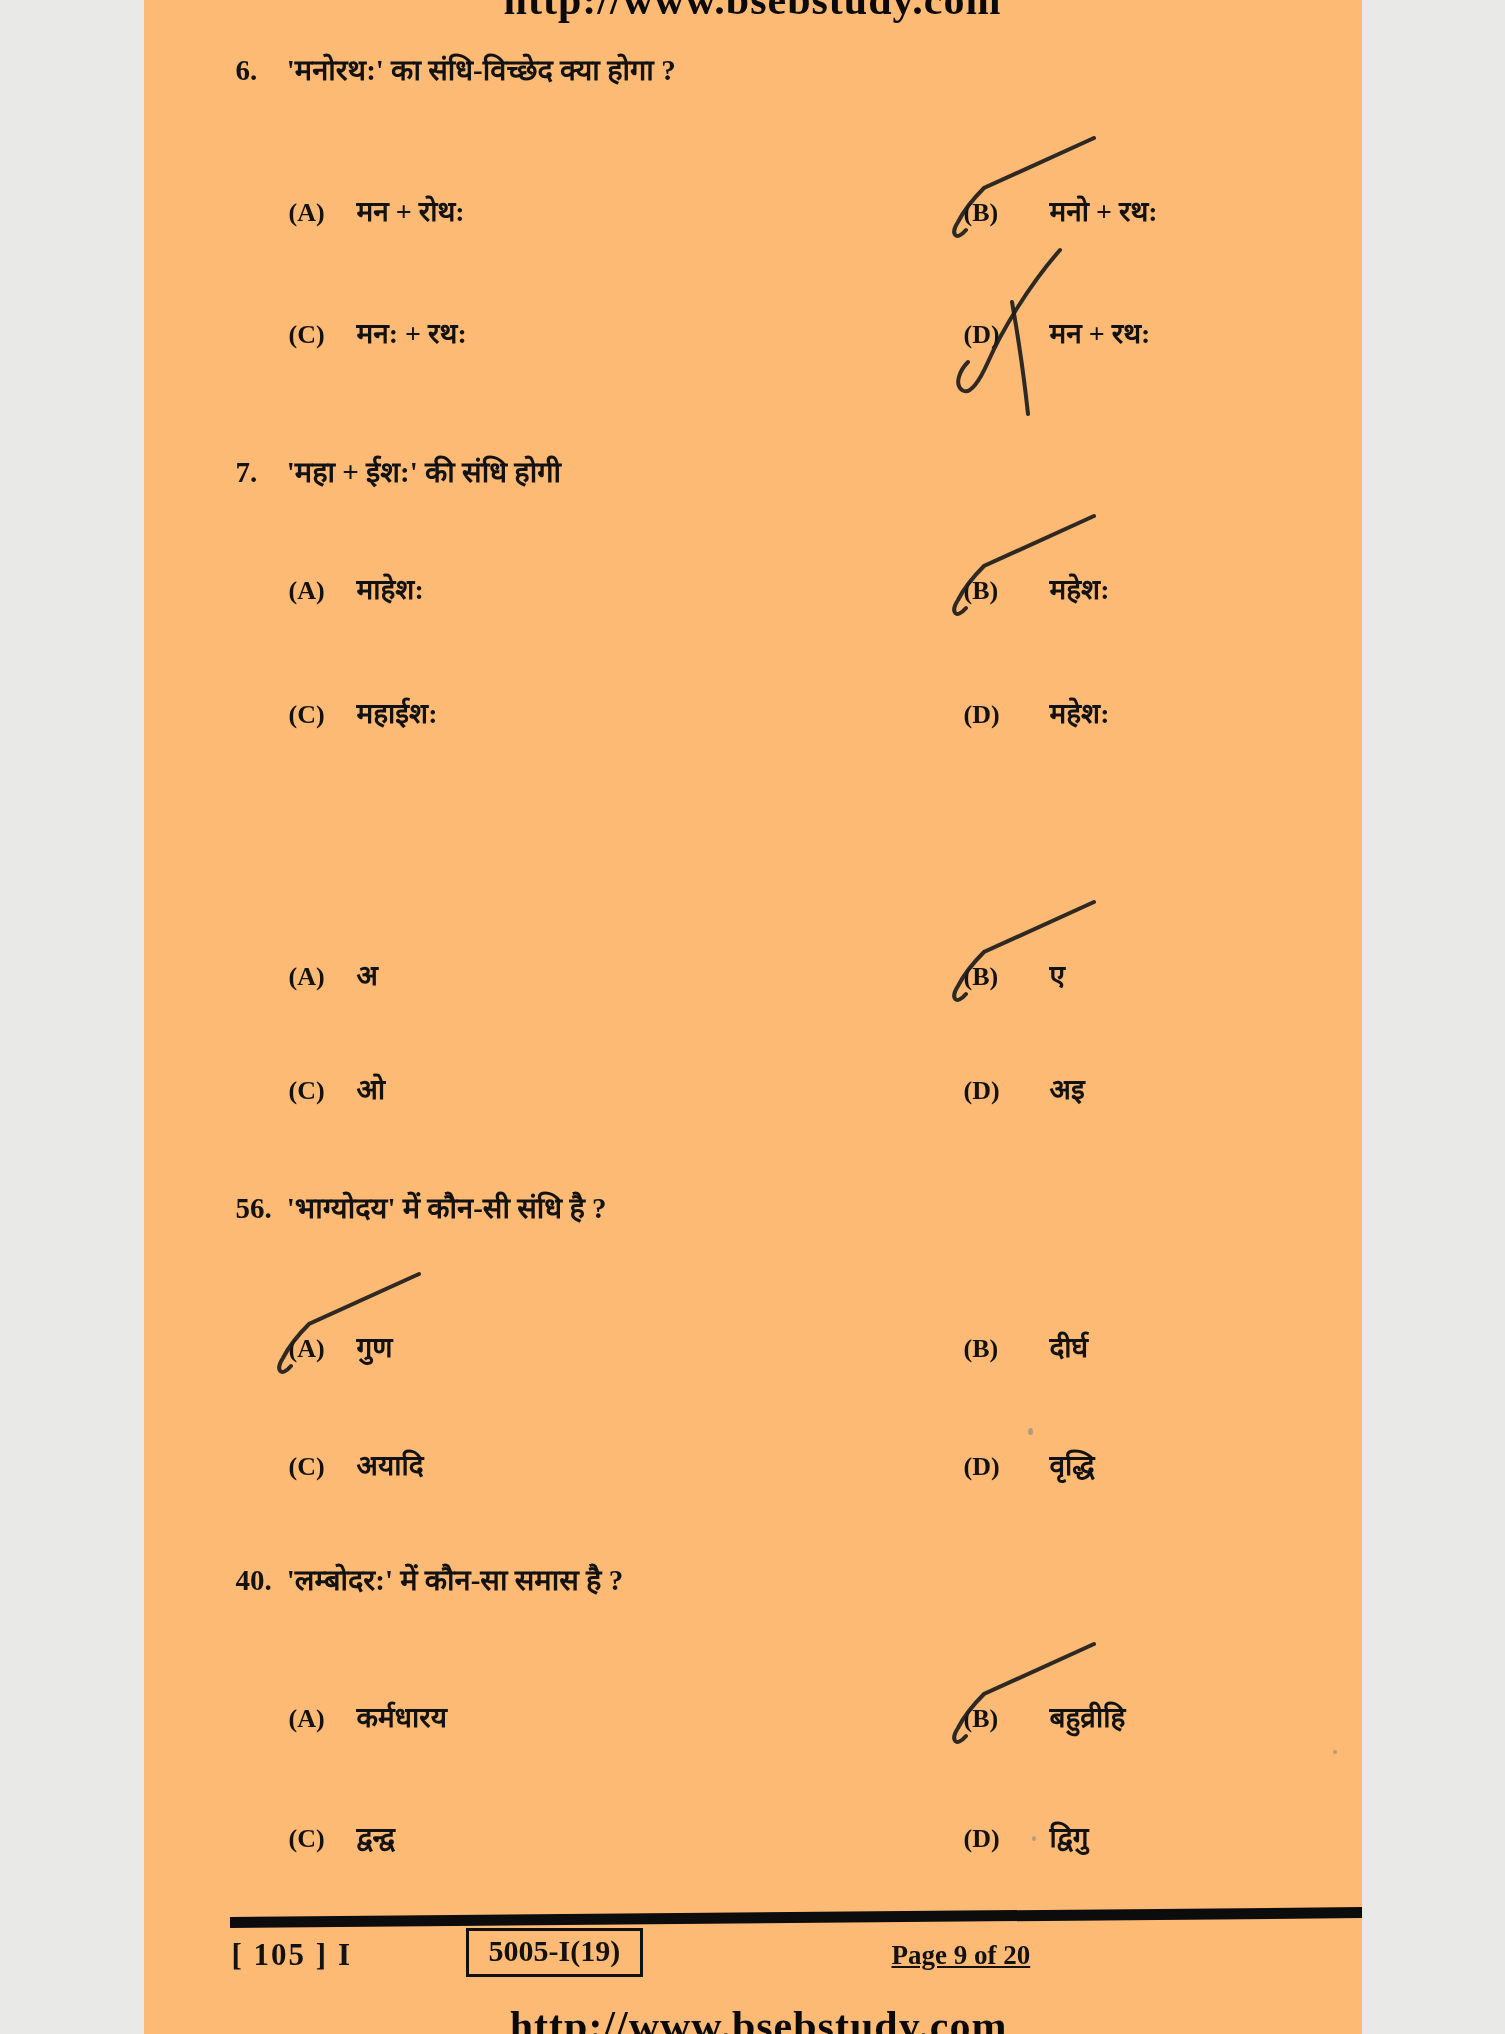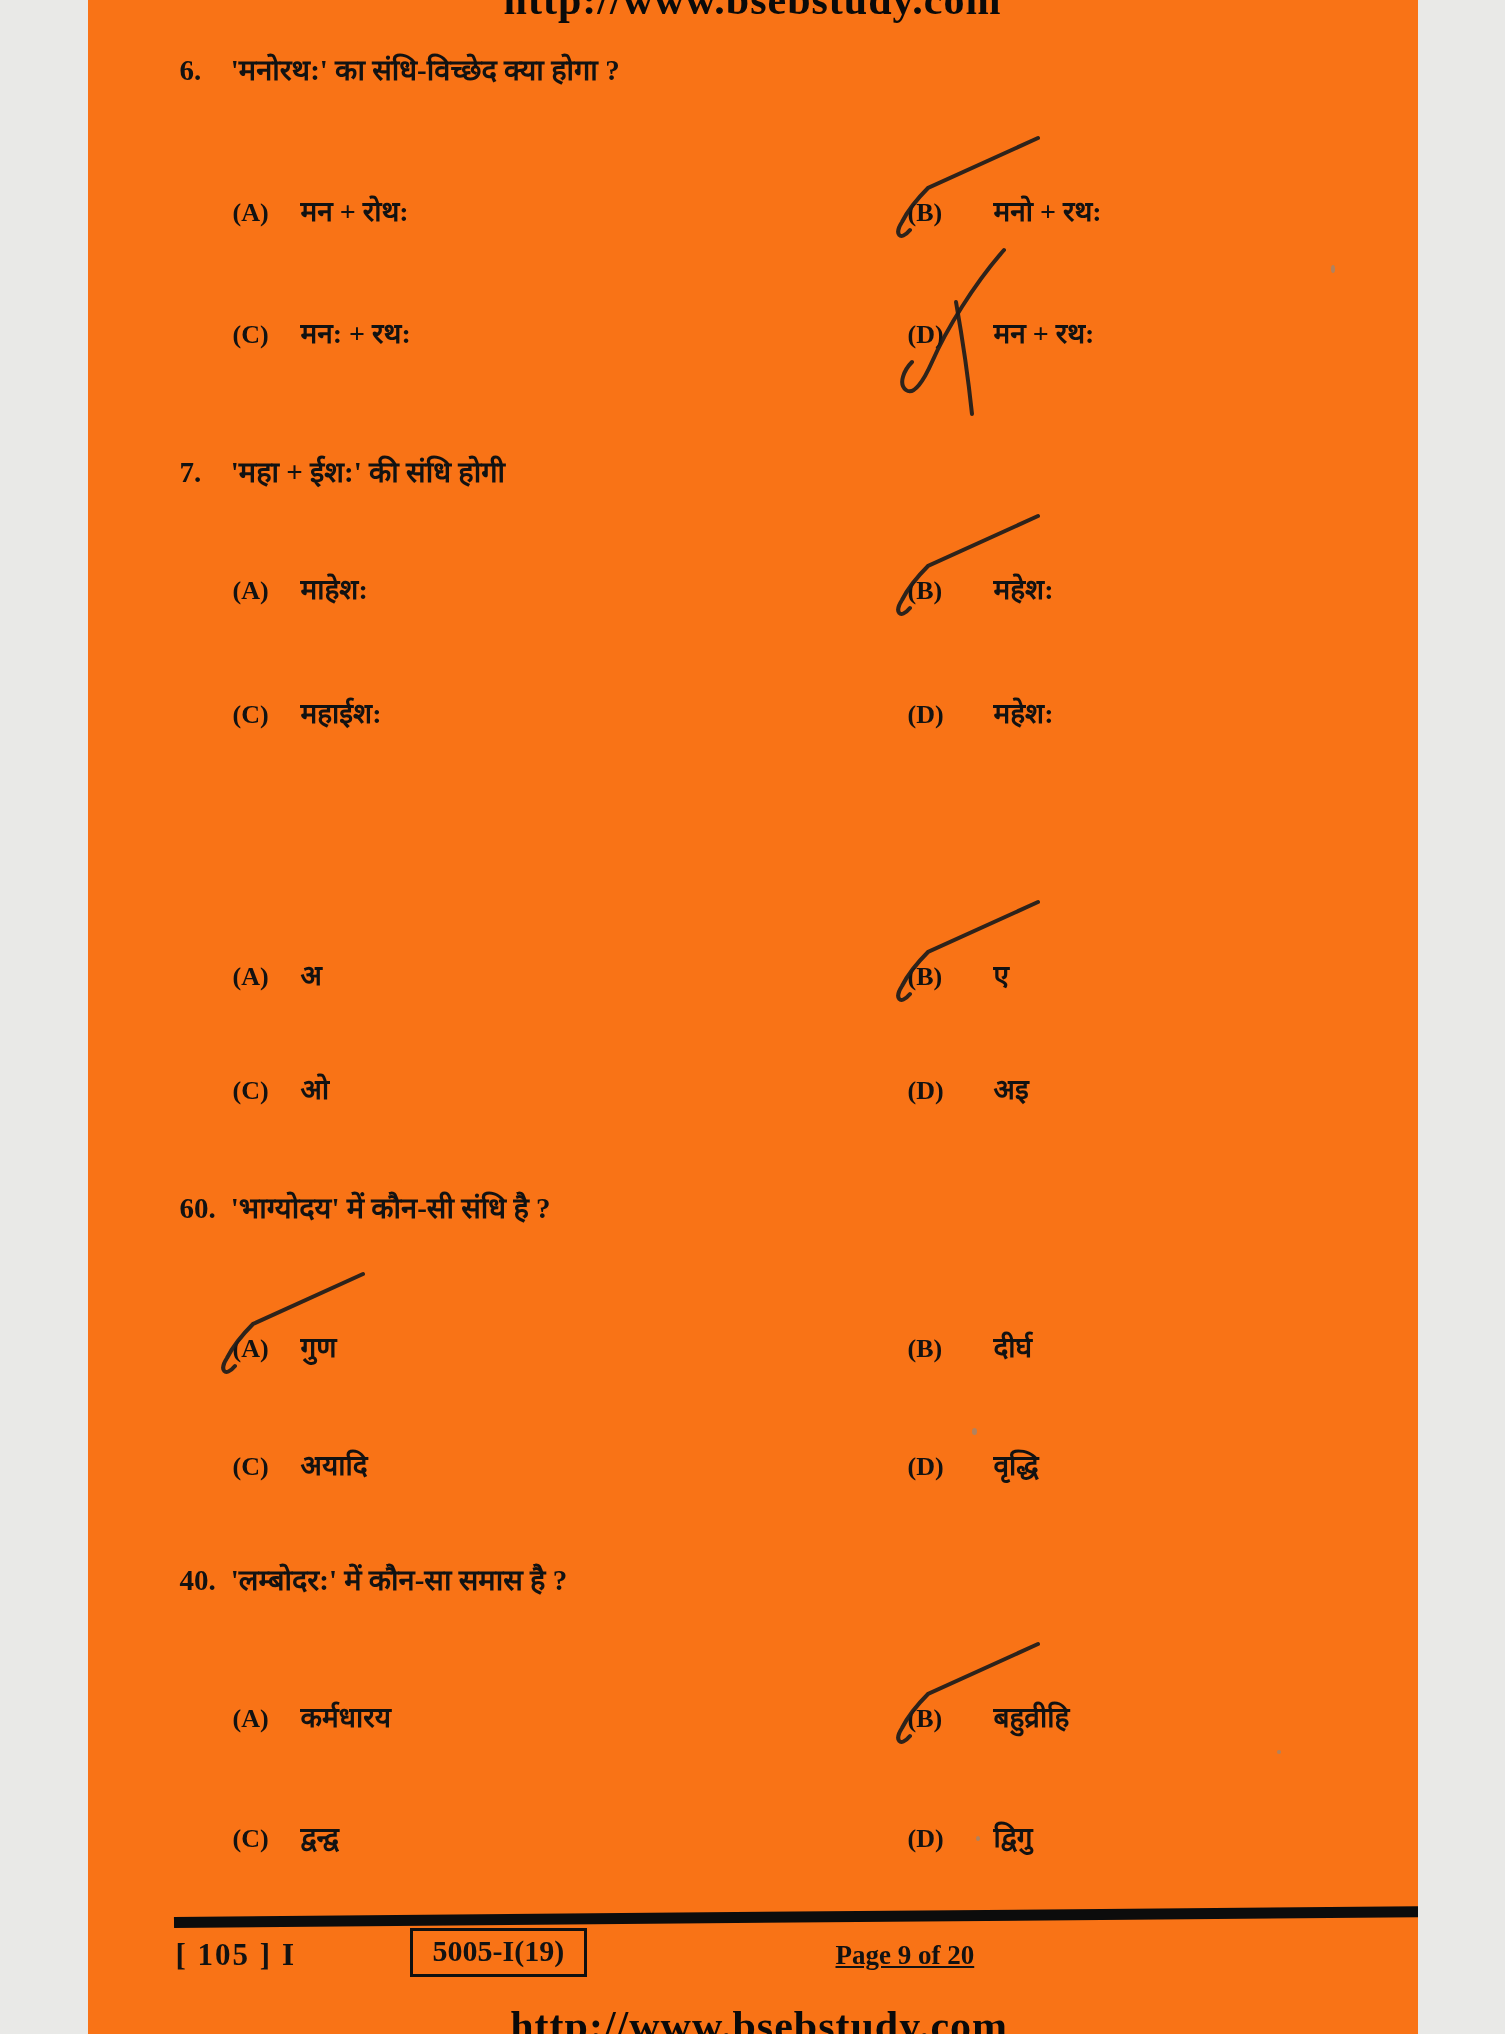--- a/index.html
+++ b/index.html
@@ -1,18 +1,18 @@
 <!DOCTYPE html>
 <html><head>
 <meta charset="utf-8">
 <style>
   html,body { margin:0; padding:0; background:#e9e9e7; }
   .page {
-    position:relative; width:1330px; height:2034px; margin:0 auto;
-    background:#f97316; overflow:hidden; color:#121212;
+    position:relative; width:1218px; height:2034px; margin:0 auto;
+    background:#fdba74; overflow:hidden; color:#121212;
     font-family:"Liberation Serif","DejaVu Serif",serif;
   }
   .url {
     position:absolute; left:50%; transform:translateX(-50%);
     font:600 42px/1.1 "Liberation Serif","DejaVu Serif",serif;
     color:#0a0a0a; letter-spacing:1px; white-space:nowrap;
   }
   .url-top { top:-23px; }
   .url-bottom { top:2003px; left:50.5%; }
   .qhead { position:absolute; left:92px; white-space:nowrap;
@@ -119,21 +119,21 @@
   <div class="opt ql" style="top:1072px">
     <span class="letter">(C)</span>
     <span class="label">ओ</span>
   </div>
   <div class="opt qr" style="top:1072px">
     <span class="letter">(D)</span>
     <span class="label">अइ</span>
   </div>
 
   <div class="qhead" style="top:1190px">
-    <span class="qnum">60.</span>
+    <span class="qnum">56.</span>
     <span class="qtext">'भाग्योदय' में कौन-सी संधि है ?</span>
   </div>
   <div class="opt ql" style="top:1330px">
     <span class="tick tick-a">
         <svg viewBox="0 0 150 112">
           <path d="M16 98 C 6 110, 0 102, 8 90 C 14 78, 24 66, 34 56 L 144 6"></path>
         </svg>
       </span>
     <span class="letter">(A)</span>
     <span class="label">गुण</span>

